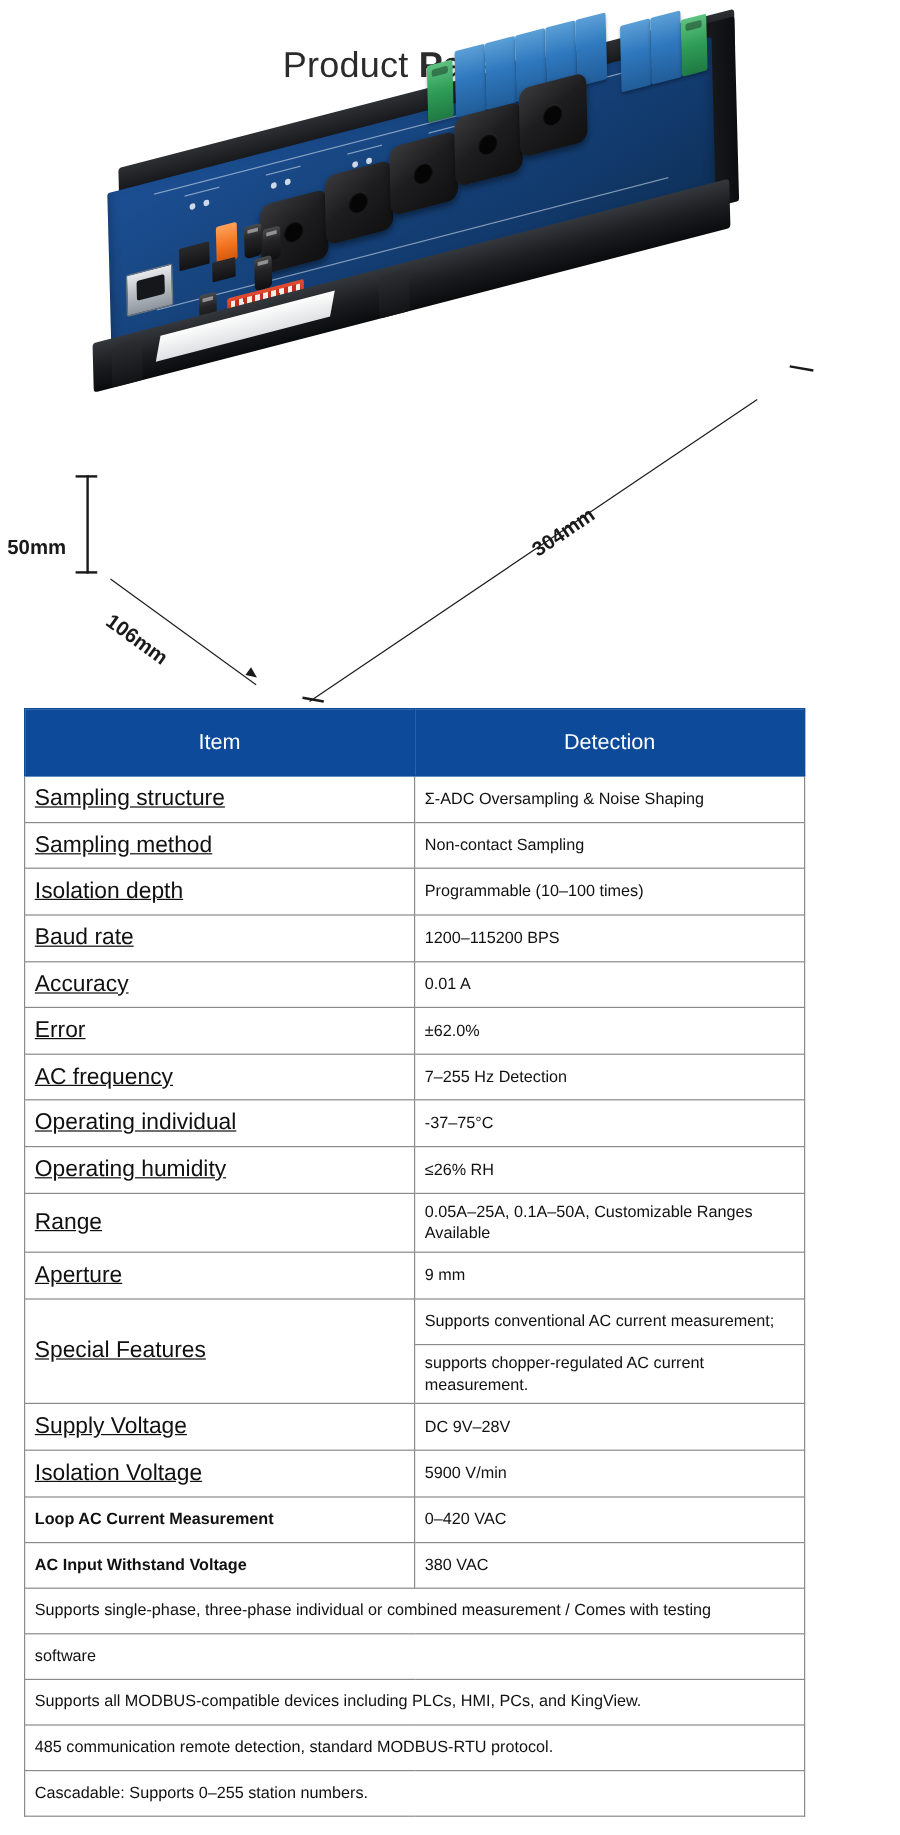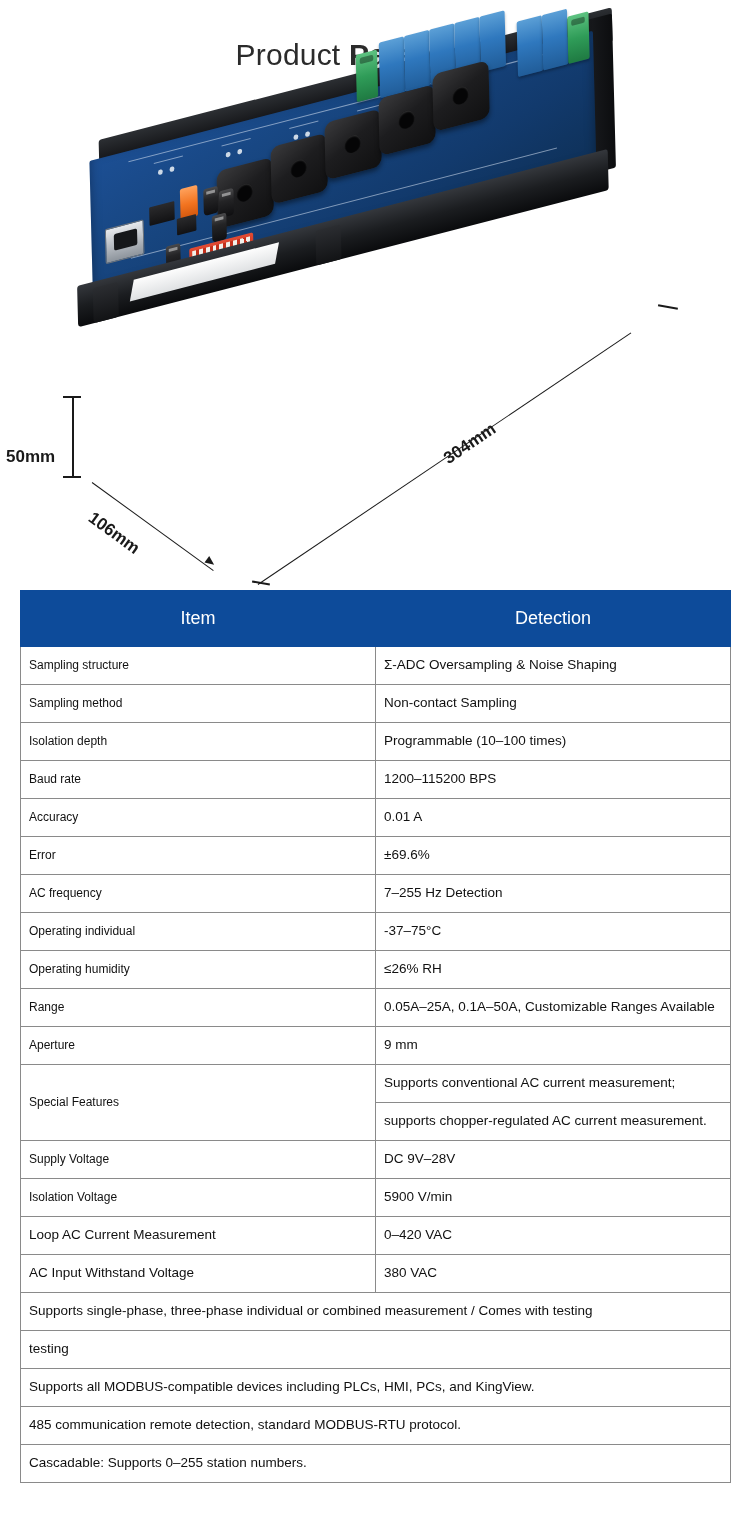--- a/index.html
+++ b/index.html
@@ -252,21 +252,21 @@
     left: 252px; top: 498px;
     width: 18px; height: 1.5px;
     transform: rotate(10deg);
   }
 
   
   .table-wrap {
     position: absolute;
     left: 20px;
     top: 590px;
-    width: 711px;
+    width: 651px;
   }
   table.params {
     width: 100%;
     border-collapse: collapse;
     table-layout: fixed;
     font-size: 13.5px;
   }
   table.params th, table.params td {
     border: 1px solid #8a8a8a;
     padding: 6px 8px;
@@ -276,24 +276,24 @@
   }
   table.params thead th {
     background: #0d4b9a;
     color: #ffffff;
     font-size: 18px;
     font-weight: 400;
     text-align: center;
     height: 56px;
     border-color: #0d4b9a;
   }
-  td.col-item { width: 235px; font-size: 12px; }
+  td.col-item { width: 235px; font-size: 19px; text-decoration: underline; }
   td.col-param { font-size: 13.5px; }
   tr.r-item td { height: 38px; }
-  td.col-item-wide { width: 245px; }
+  td.col-item-wide { width: 245px; font-weight: bold; }
   td.feat-label { vertical-align: top; padding-top: 10px; }
   td.full-span { height: 38px; }
   .nowrap { white-space: nowrap; }
 </style>
 </head>
 <body>
 
 <div class="page-title">
   <span>Product </span><span class="bold">Parameters</span>
 </div>
@@ -399,21 +399,21 @@
       <tr class="r-item">
         <td class="col-item">Baud rate</td>
         <td class="col-param">1200–115200 BPS</td>
       </tr>
       <tr class="r-item">
         <td class="col-item">Accuracy</td>
         <td class="col-param">0.01 A</td>
       </tr>
       <tr class="r-item">
         <td class="col-item">Error</td>
-        <td class="col-param">±69.6%</td>
+        <td class="col-param">±62.0%</td>
       </tr>
       <tr class="r-item">
         <td class="col-item">AC frequency</td>
         <td class="col-param">7–255 Hz Detection</td>
       </tr>
       <tr class="r-item">
         <td class="col-item">Operating individual</td>
         <td class="col-param">-37–75°C</td>
       </tr>
       <tr class="r-item">
@@ -452,21 +452,21 @@
       </tr>
       <tr class="r-item">
         <td class="col-item-wide nowrap">AC Input Withstand Voltage</td>
         <td class="col-param">380 VAC</td>
       </tr>
 
       <tr>
         <td class="full-span" colspan="2">Supports single-phase, three-phase individual or combined measurement / Comes with testing</td>
       </tr>
       <tr>
-        <td class="full-span" colspan="2">testing</td>
+        <td class="full-span" colspan="2">software</td>
       </tr>
       <tr>
         <td class="full-span" colspan="2">Supports all MODBUS-compatible devices including PLCs, HMI, PCs, and KingView.</td>
       </tr>
       <tr>
         <td class="full-span" colspan="2">485 communication remote detection, standard MODBUS-RTU protocol.</td>
       </tr>
       <tr>
         <td class="full-span" colspan="2">Cascadable: Supports 0–255 station numbers.</td>
       </tr>

